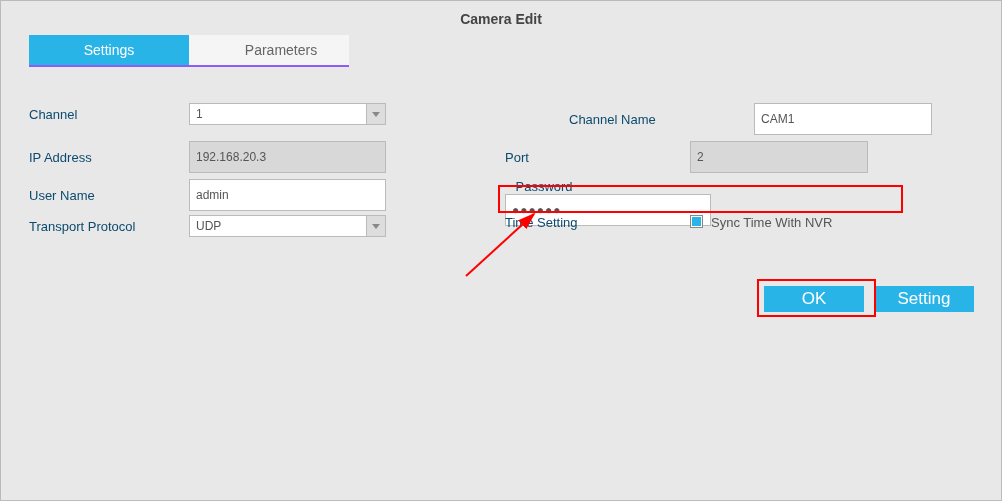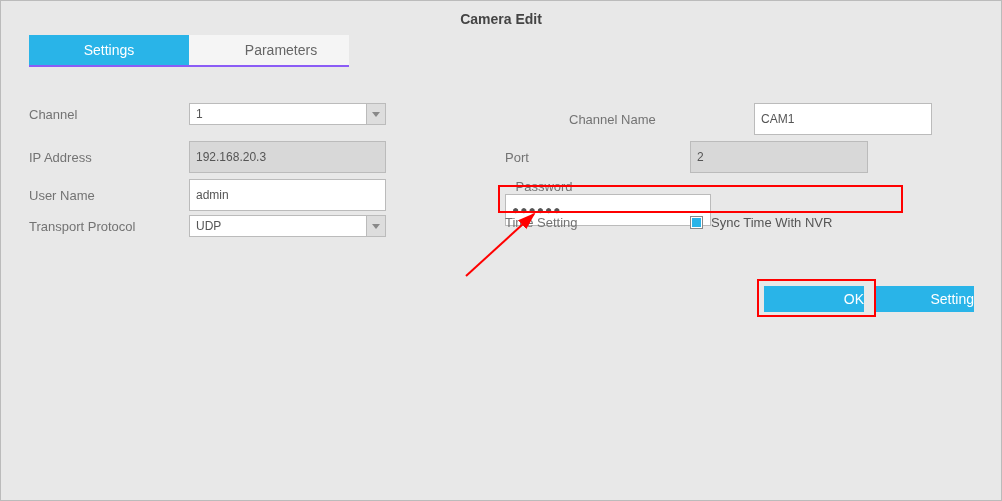--- a/index.html
+++ b/index.html
@@ -47,21 +47,21 @@
       position: relative;
       margin-top: 30px;
     }
     .row {
       position: absolute;
       display: flex;
       align-items: center;
     }
     .label {
       width: 160px;
-      color: #737373;
+      color: #0c4a6e;
       font-size: 13px;
     }
     .input-text {
       width: 197px;
       height: 22px;
       border: 1px solid #bbb;
       background: #fff;
       padding: 15px 6px;
       font-size: 12px;
       color: #555;
@@ -97,21 +97,21 @@
       justify-content: center;
     }
     .chev {
       width: 0; height: 0;
       border-left: 4px solid transparent;
       border-right: 4px solid transparent;
       border-top: 5px solid #888;
     }
     .cb-wrap {
       display: flex;
-      align-items: center;
+      align-items: flex-start;
     }
     .cb-box {
       width: 13px;
       height: 13px;
       border: 1px solid #888;
       margin-right: 8px;
       position: relative;
       background: #fff;
     }
     .cb-box .fill {
@@ -125,23 +125,22 @@
       right: 27px;
       display: flex;
       gap: 10px;
     }
     .btn {
       width: 100px;
       height: 26px;
       background: #29b4e8;
       color: #fff;
       border: none;
-      font-size: 14px;
+      font-size: 17px;
       cursor: pointer;
-      text-align: right;
     }
     .annot-red {
       position: absolute;
       border: 2px solid #ff0000;
       pointer-events: none;
     }
     .annot-arrow {
       position: absolute;
       pointer-events: none;
     }

